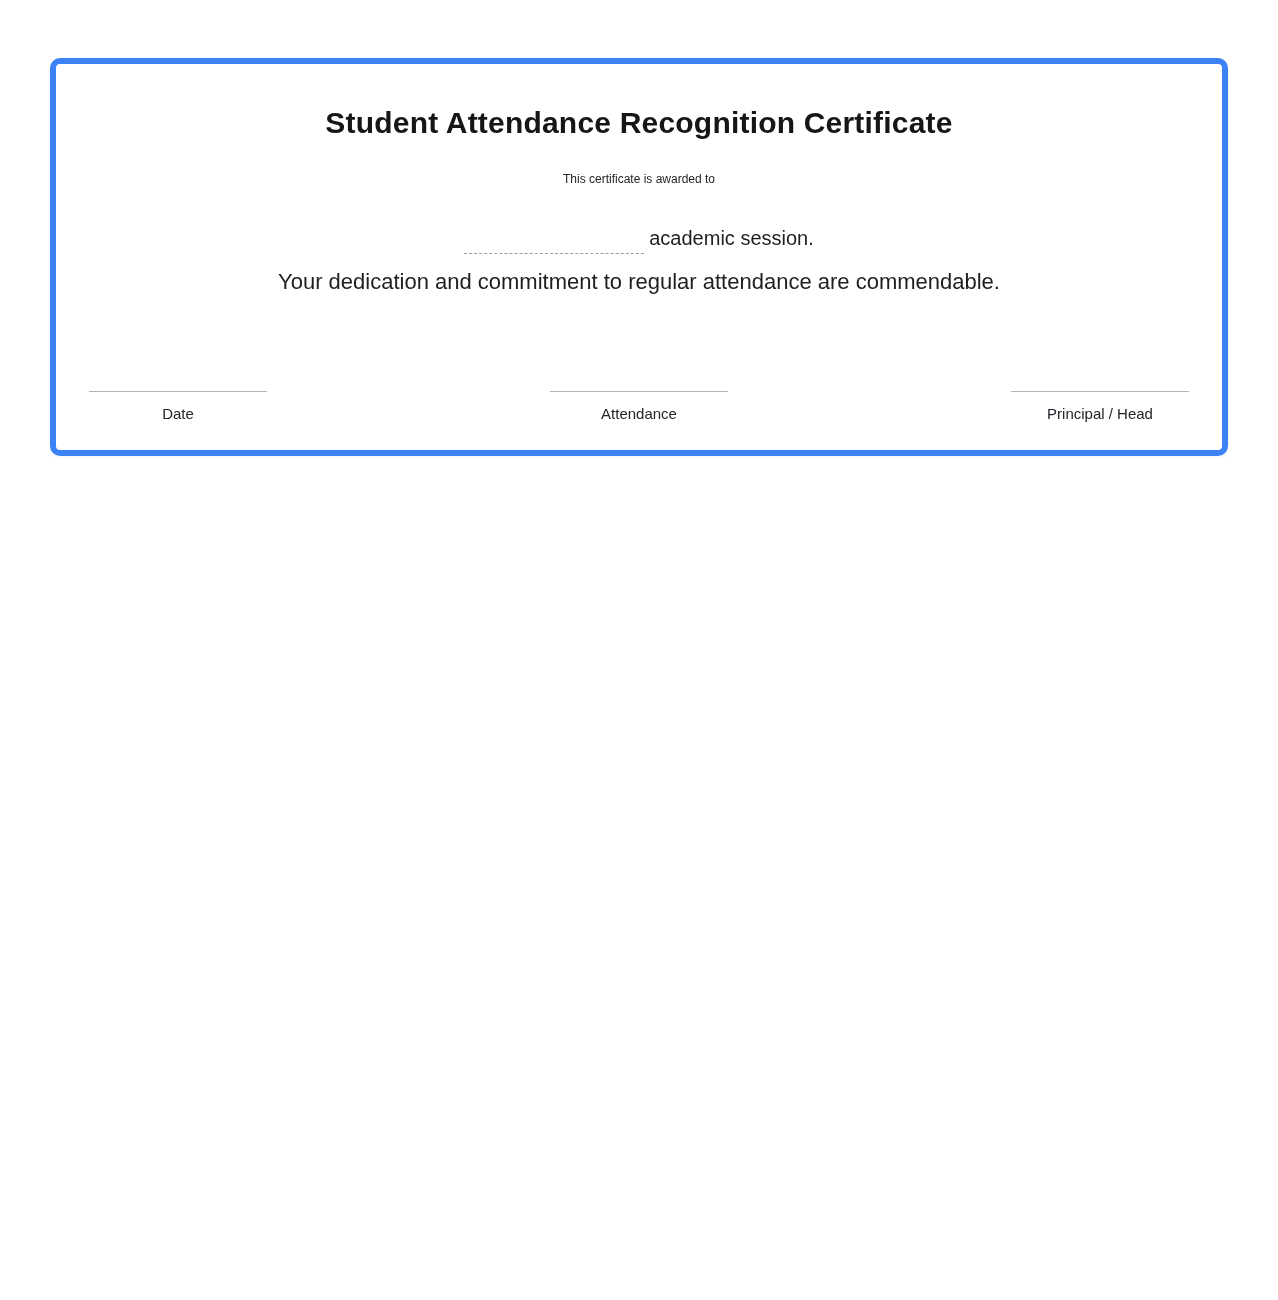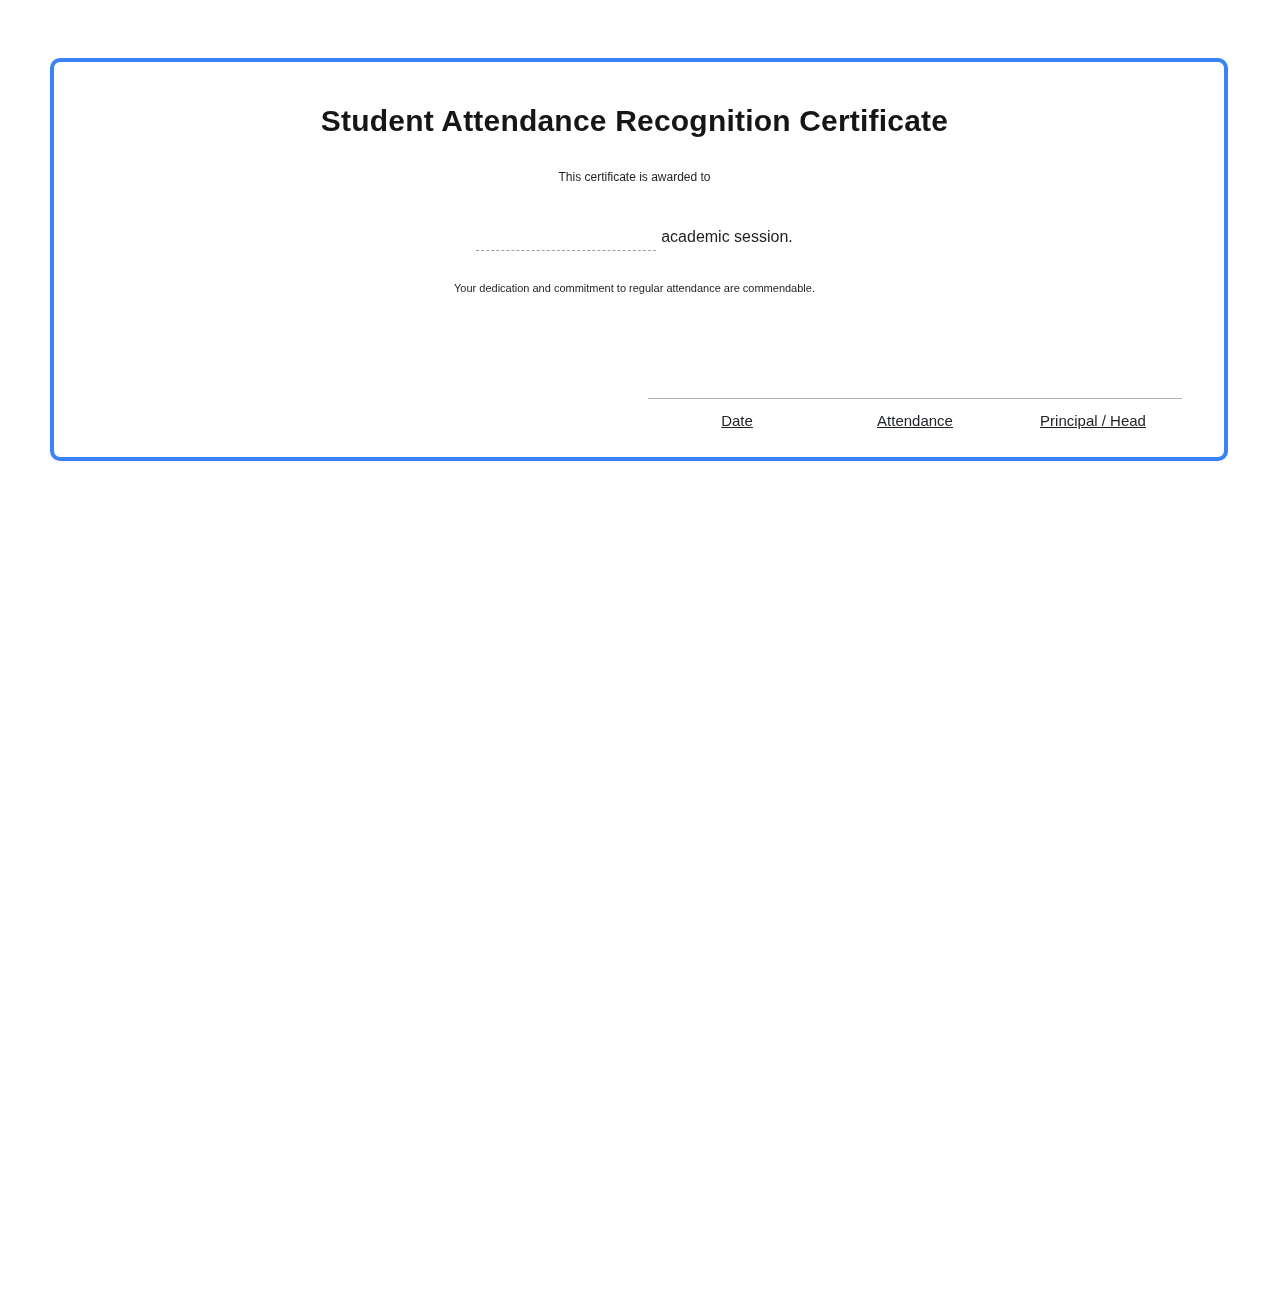--- a/index.html
+++ b/index.html
@@ -7,24 +7,24 @@
     width: 1278px;
     min-height: 1300px;
     background: #ffffff;
     font-family: "Liberation Sans", "DejaVu Sans", sans-serif;
     color: #1f1f1f;
   }
   .certificate-card {
     width: 1178px;
     margin: 58px auto 0 auto;
     background: #ffffff;
-    border: 4px solid #3b82f6;
+    border: 6px solid #3b82f6;
     border-radius: 10px;
     box-shadow: 0 1px 3px rgba(0,0,0,0.06);
-    padding: 41px 9px 27px 0;
+    padding: 41px 0 27px 0;
     text-align: center;
   }
   .cert-title {
     font-size: 30px;
     line-height: 36px;
     font-weight: 700;
     color: #161616;
     letter-spacing: 0.2px;
   }
   .cert-intro {
@@ -32,50 +32,49 @@
     font-size: 12px;
     line-height: 21px;
   }
   .cert-line-1 {
     margin-top: 78px;
     font-size: 17px;
     line-height: 21px;
   }
   .cert-line-2 {
     margin-top: 38px;
-    font-size: 16px;
+    font-size: 20px;
     line-height: 21px;
   }
   .blank {
     display: inline-block;
     height: 0;
     border-bottom: 1px dashed #9e9e9e;
     position: relative;
   }
   .blank-name {
     width: 320px;
     top: 13px;
     margin-right: 8px;
   }
   .blank-session {
     width: 180px;
     top: 9px;
     margin-right: 5px;
   }
   .cert-commendation {
-    margin-top: 31px;
-    font-size: 11px;
+    margin-top: 22px;
+    font-size: 22px;
     line-height: 21px;
   }
   .signature-row {
     margin-top: 99px;
     padding: 0 33px;
     display: flex;
-    justify-content: flex-end;
-    text-decoration: underline;
+    justify-content: space-between;
   }
   .signature-block {
     width: 178px;
     border-top: 1px solid #b3b3b3;
     padding-top: 12px;
     text-align: center;
   }
   .signature-label {
     font-size: 15px;
     line-height: 19px;

